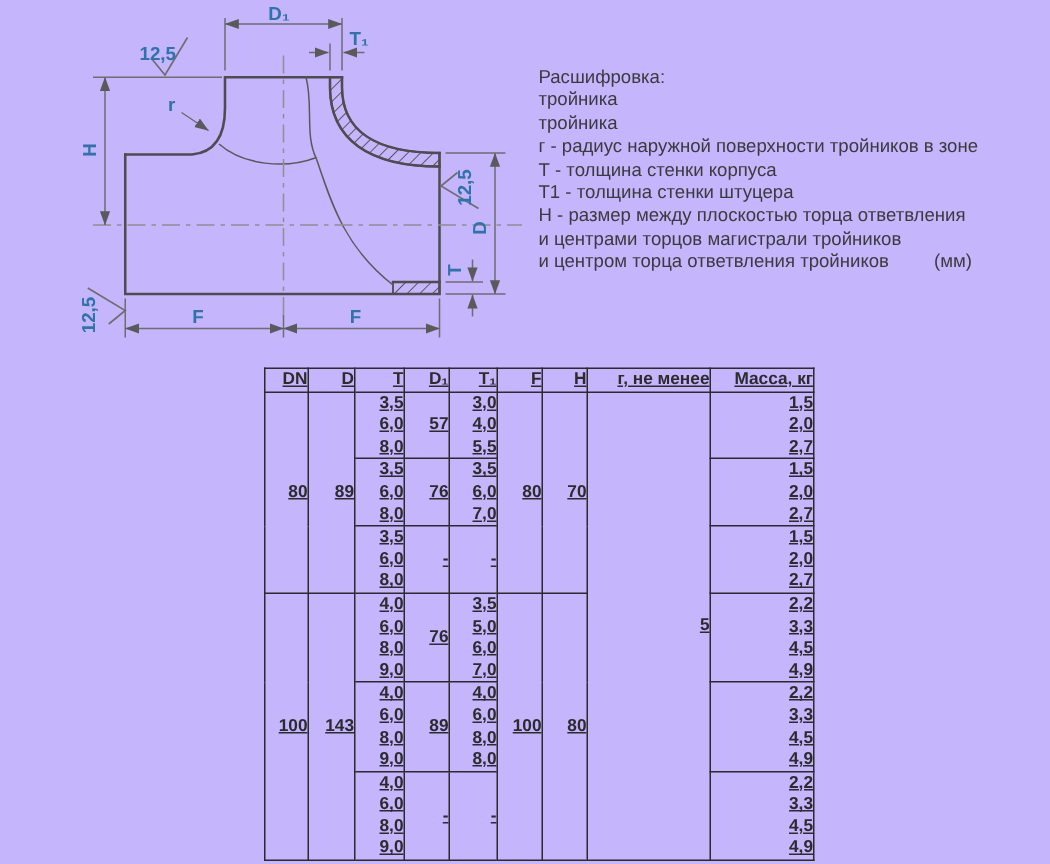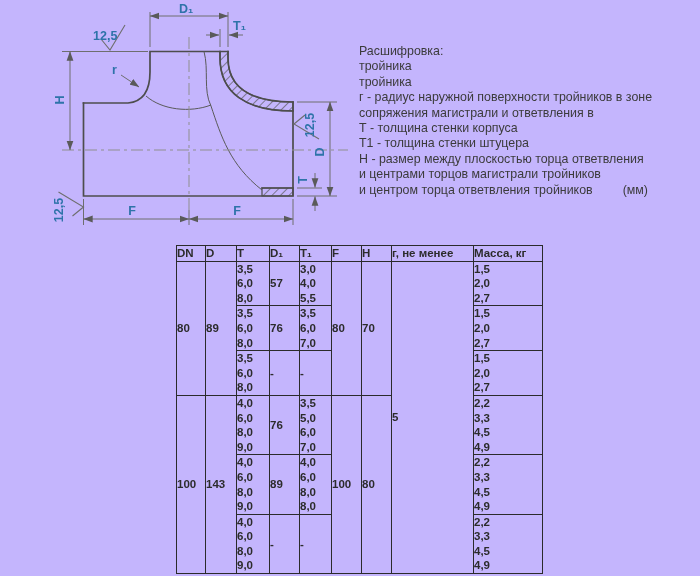--- a/index.html
+++ b/index.html
@@ -23,22 +23,22 @@
   #legend .lg-line { white-space:nowrap; }
   #legend .lg-unit { margin-left:30px; }
 
   
   #spec-table-wrap { position:absolute; left:176px; top:245px; }
   table.spec {
     border-collapse:collapse; table-layout:fixed;
     font-size:11.5px; font-weight:700; color:#2c2c2c;
   }
   table.spec th, table.spec td {
-    border:1.6px solid #2b2b2b; text-align:left; vertical-align:middle;
-    padding:0; line-height:14.6px;
+    border:1.6px solid #2b2b2b; text-align:right; vertical-align:middle;
+    padding:0; line-height:14.6px;text-decoration:underline;
   }
   table.spec th { height:15px; font-weight:700; }
   .multi { white-space:pre-line; }
   tr.r3 { height:44px; }
   tr.r4 { height:59px; }
 </style>
 </head>
 <body>
 
 <div id="stage">
@@ -120,21 +120,20 @@
     <text class="dim-label" x="132" y="215" text-anchor="middle">F</text>
     <text class="dim-label" x="237" y="215" text-anchor="middle">F</text>
     <text class="dim-label" x="63" y="210" text-anchor="middle" transform="rotate(-90 63 210)">12,5</text>
   </svg>
 
   <div id="legend">
     <div class="lg-line">Расшифровка:</div>
     <div class="lg-line">тройника</div>
     <div class="lg-line">тройника</div>
     <div class="lg-line">г - радиус наружной поверхности тройников в зоне</div>
-    <div class="lg-line">сопряжения магистрали и ответвления в</div>
     <div class="lg-line">Т - толщина стенки корпуса</div>
     <div class="lg-line">Т1 - толщина стенки штуцера</div>
     <div class="lg-line">Н - размер между плоскостью торца ответвления</div>
     <div class="lg-line">и центрами торцов магистрали тройников</div>
     <div class="lg-line">
       <span>и центром торца ответвления тройников</span><span class="lg-unit">(мм)</span>
     </div>
   </div>
 
   <div id="spec-table-wrap">

